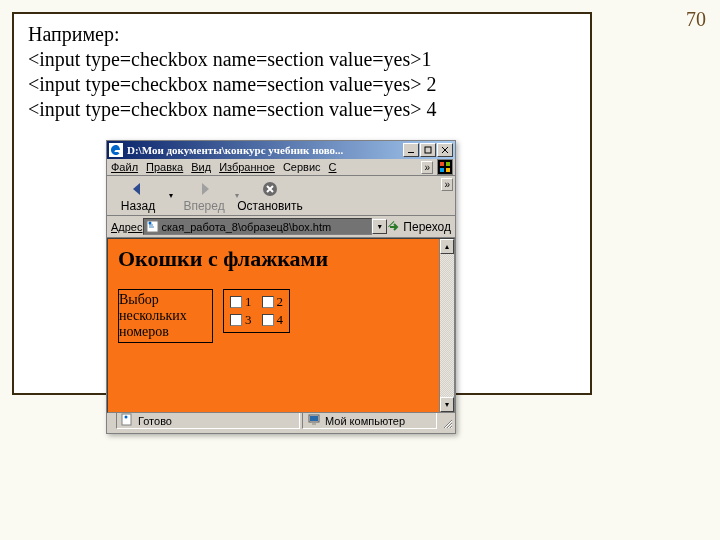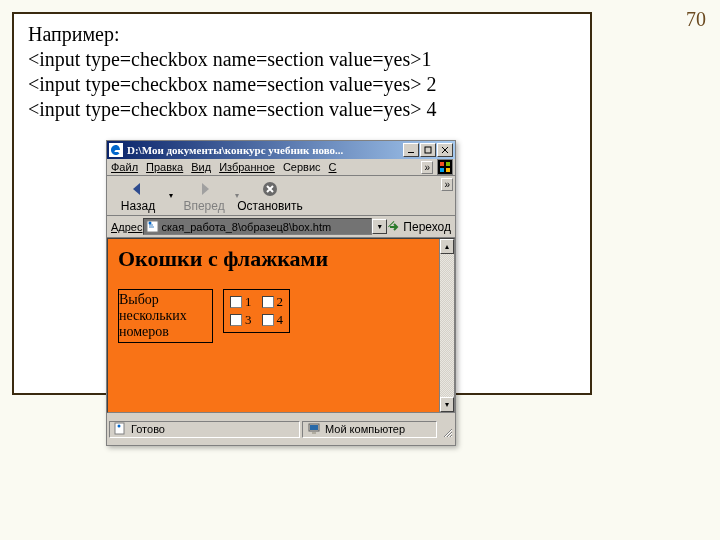--- a/index.html
+++ b/index.html
@@ -242,24 +242,25 @@
     background: #d4d0c8;
     border: 1px solid #fff;
     border-right-color:#404040;
     border-bottom-color:#404040;
     display: flex; align-items: center; justify-content: center;
     font-size: 8px;
   }
   .strack { flex: 1; background: repeating-conic-gradient(#d4d0c8 0 25%, #e8e6e0 0 50%) 0 0/2px 2px; }
   .statusbar {
     display: flex;
-    align-items: center;
+    align-items: flex-end;
     height: 20px;
-    padding: 16px 2px;
+    padding: 4px 2px;
     gap: 2px;
+    margin-left: 7px;
   }
   .status-pane {
     border: 1px solid #808080;
     border-top-color: #808080;
     border-left-color: #808080;
     border-right-color:#fff;
     border-bottom-color:#fff;
     height: 17px;
     display: flex;
     align-items: center;

